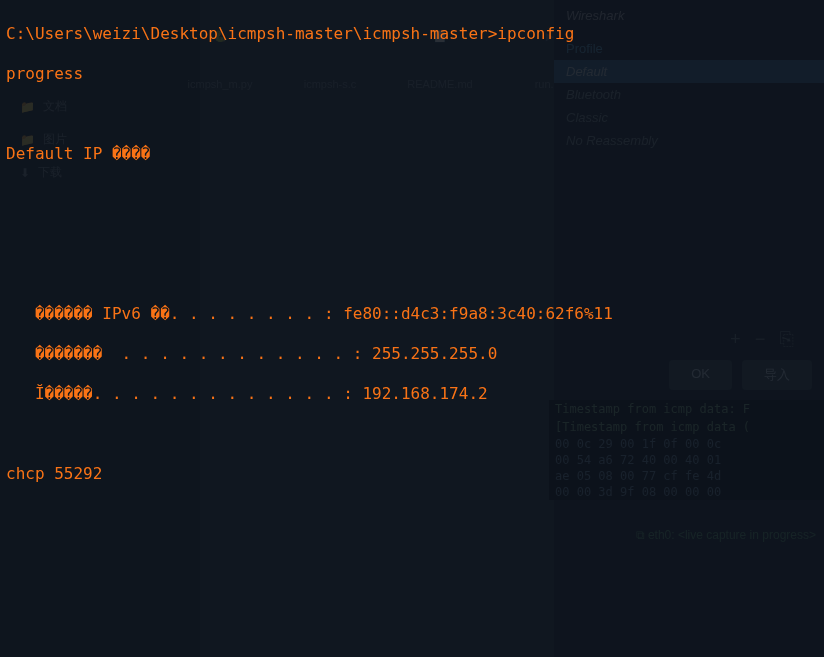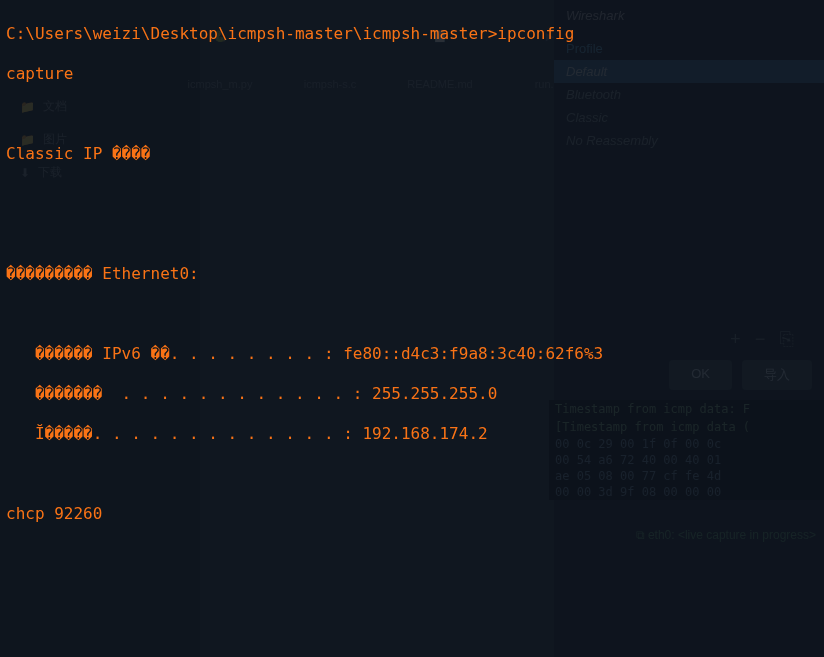--- a/index.html
+++ b/index.html
@@ -127,32 +127,31 @@
     <div class="bg-dump-line">00 00 3d 9f 08 00 00 00</div>
   </div>
   <div class="bg-status">
     <span>⧉</span>
     <span>eth0: &lt;live capture in progress&gt;</span>
   </div>
 </div>
 
 <div class="terminal">
 <div class="terminal-line">C:\Users\weizi\Desktop\icmpsh-master\icmpsh-master&gt;ipconfig</div>
-<div class="terminal-line">capture</div>
+<div class="terminal-line">progress</div>
 <div class="terminal-line"></div>
-<div class="terminal-line">Classic IP ����</div>
+<div class="terminal-line">Default IP ����</div>
 <div class="terminal-line"></div>
 <div class="terminal-line"></div>
-<div class="terminal-line">��������� Ethernet0:</div>
 <div class="terminal-line"></div>
-<div class="terminal-line">   ������ IPv6 ��. . . . . . . . : fe80::d4c3:f9a8:3c40:62f6%3</div>
+<div class="terminal-line">   ������ IPv6 ��. . . . . . . . : fe80::d4c3:f9a8:3c40:62f6%11</div>
 <div class="terminal-line">   �������  . . . . . . . . . . . . : 255.255.255.0</div>
 <div class="terminal-line">   Ĭ�����. . . . . . . . . . . . . : 192.168.174.2</div>
 <div class="terminal-line"></div>
-<div class="terminal-line">chcp 92260</div>
+<div class="terminal-line">chcp 55292</div>
 
 
 
 
 
 
 
 
 
 

